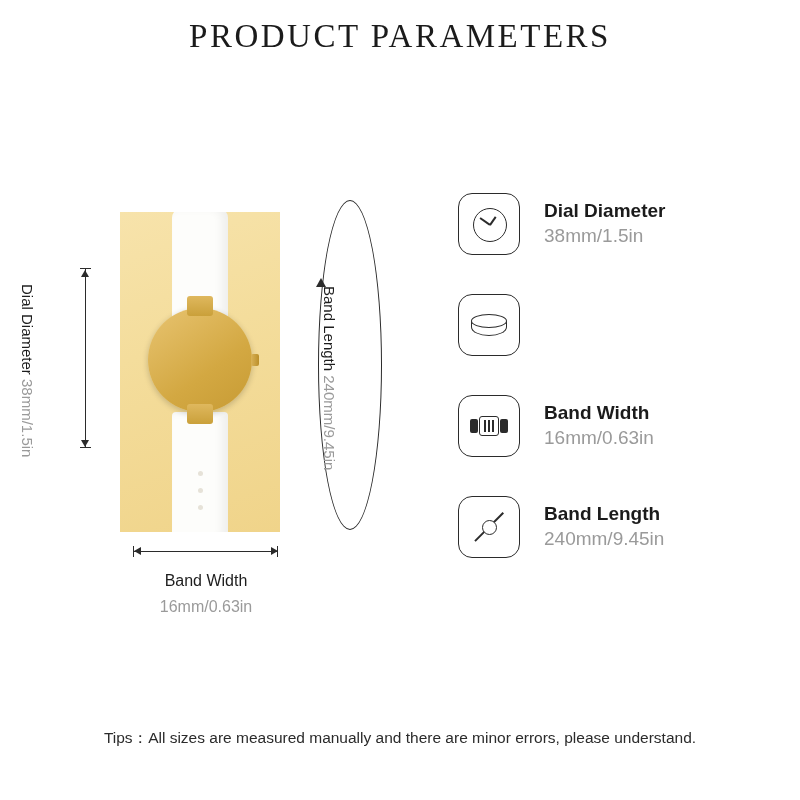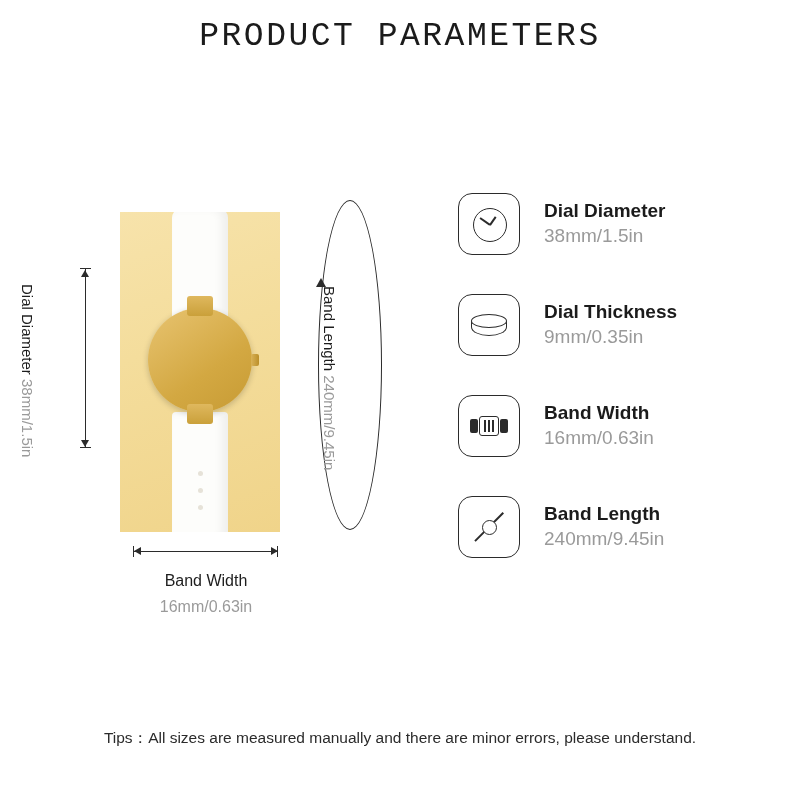--- a/index.html
+++ b/index.html
@@ -23,21 +23,21 @@
   .title {
     position: absolute;
     top: 18px;
     left: 0;
     width: 800px;
     text-align: center;
     font-size: 33px;
     letter-spacing: 2.5px;
     color: #1b1b1b;
     font-weight: 400;
-    font-family: Liberation Mono, monospace;
+    font-family: Liberation Serif, serif;
   }
 
   
   .photo {
     position: absolute;
     left: 120px;
     top: 212px;
     width: 160px;
     height: 320px;
     background: linear-gradient(160deg, #f7e3ab 0%, #f4dd9c 40%, #f0d48a 100%);
@@ -531,24 +531,20 @@
         <div class="spec-val">38mm/1.5in</div>
       </div>
     </div>
 
     <div class="spec-row">
       <div class="spec-icon">
         <div class="ic-disc">
             <div class="side"></div>
             <div class="top"></div>
           </div>
-      </div>
-      <div class="spec-text">
-        <div class="spec-name">Dial Thickness</div>
-        <div class="spec-val">9mm/0.35in</div>
       </div>
     </div>
 
     <div class="spec-row">
       <div class="spec-icon">
         <div class="ic-band">
           <div class="lft"></div>
           <div class="mid">
               <i></i>
               <i></i>

